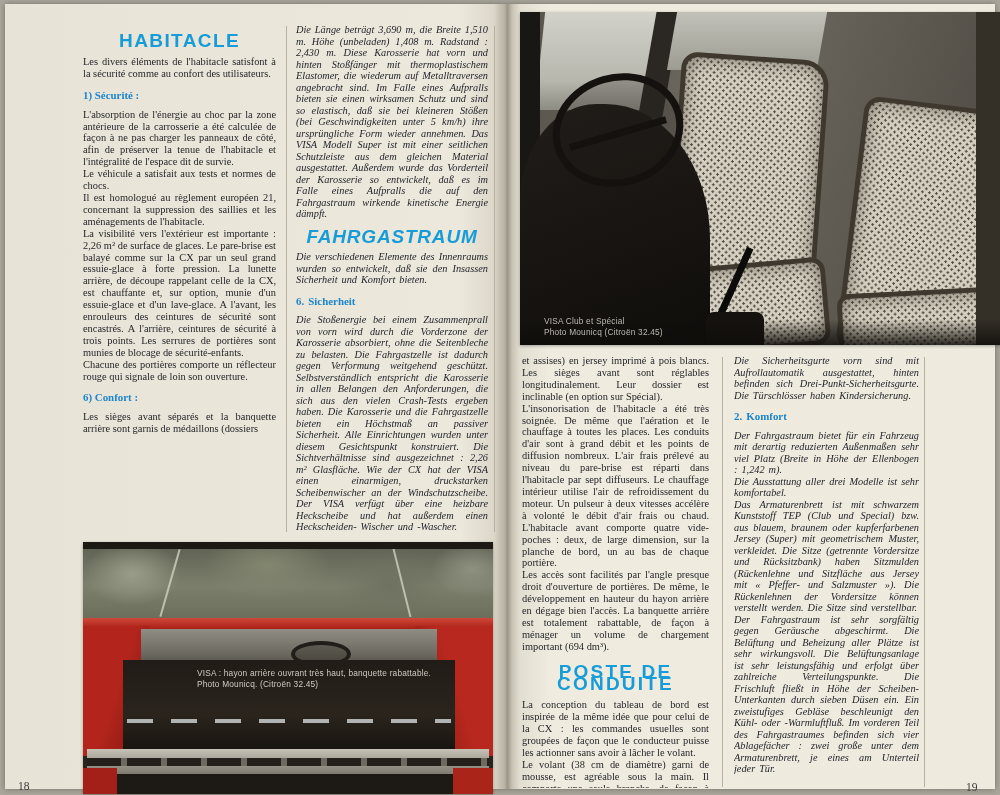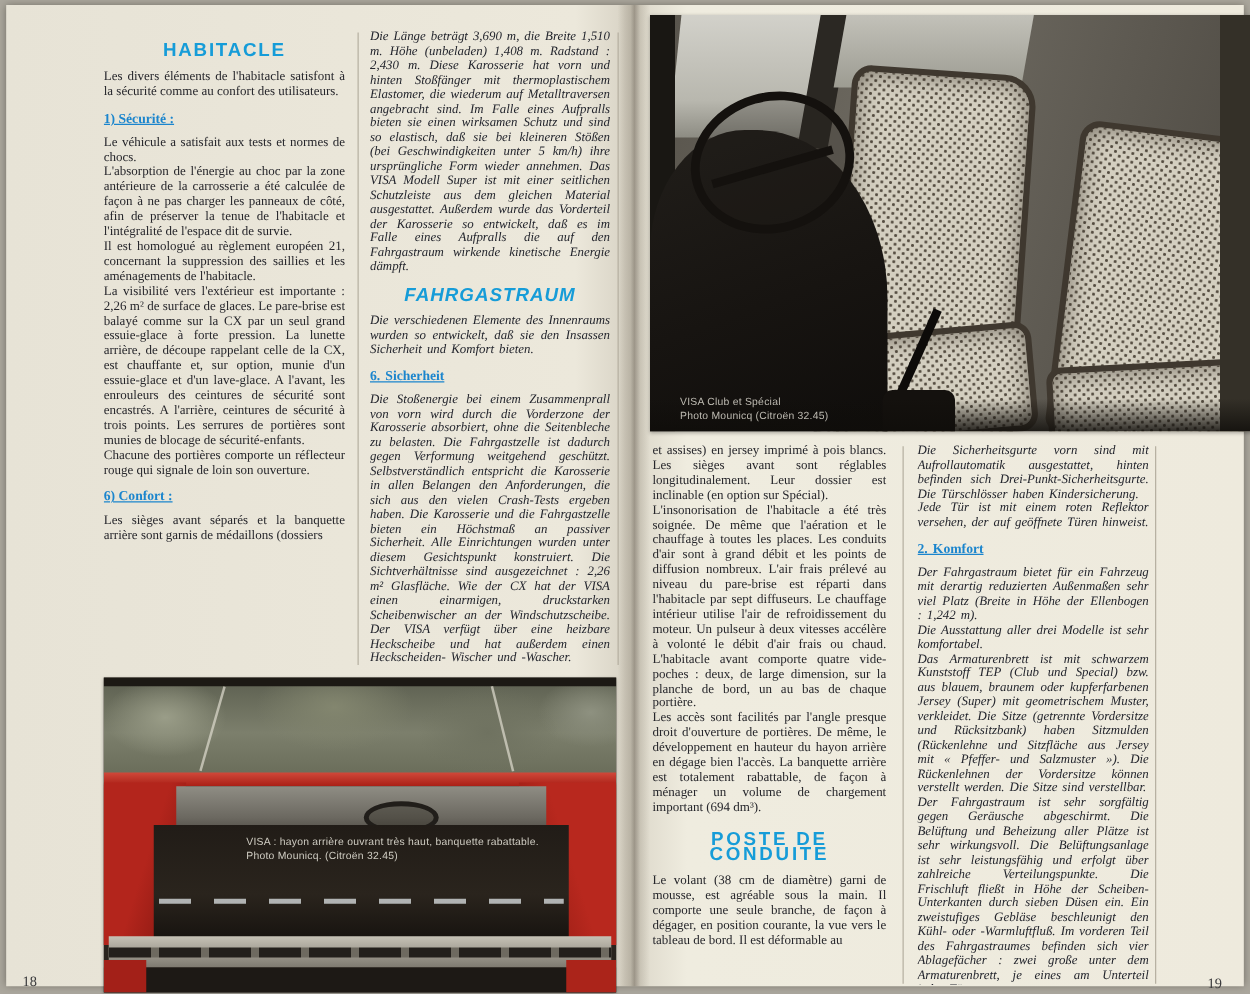--- a/index.html
+++ b/index.html
@@ -12,26 +12,26 @@
   .gutter { position:absolute; left:489px; top:0; width:26px; height:785px;
             background:linear-gradient(90deg,rgba(100,90,75,0) 0%,rgba(100,90,75,.28) 40%,rgba(80,70,58,.45) 52%,rgba(100,90,75,.18) 70%,rgba(100,90,75,0) 100%); }
 
   .vrule { position:absolute; width:1px; background:#b7b1a2; }
 
   .col { position:absolute; overflow:hidden; }
   .fr { font:10.4px/11.9px "Liberation Serif", serif; color:#26262b; text-align:justify; }
   .de { font:italic 10.3px/11.5px "Liberation Serif", serif; color:#23252d; text-align:justify; word-spacing:1.4px; }
   .fr p, .de p { margin:0; }
 
-  .h-main { font-family:"Liberation Sans", sans-serif; font-weight:bold; font-size:15px;
+  .h-main { font-family:"Liberation Sans", sans-serif; font-weight:bold; font-size:19px;
             color:#169cd8; text-align:center; letter-spacing:1.4px; margin:11px 0 9px; }
   .h-main.it { font-style:italic; letter-spacing:.8px; }
   .h-main.sp { letter-spacing:2.2px; margin:13px 0 10px; }
   .h-sub { font-family:"Liberation Serif", serif; font-weight:bold; font-size:10.9px;
-           color:#1b85cd; text-decoration:underline; margin:10px 0 7px; font-style:normal; }
+           color:#1b85cd; margin:10px 0 7px; font-style:normal; }
 
   .pagenum { position:absolute; font:11.5px "Liberation Serif", serif; color:#3a3a3c; }
 
   
   .photo1 { position:absolute; left:78px; top:538px; width:410px; height:252px; overflow:hidden;
             background:#2a241e; box-shadow:0 1px 3px rgba(0,0,0,.3); }
   .p1-trees { position:absolute; left:0; top:0; width:100%; height:80px; background:
       radial-gradient(70px 45px at 12% 40%, #9a9d88 0%, rgba(0,0,0,0) 70%),
       radial-gradient(90px 50px at 45% 30%, #83866f 0%, rgba(0,0,0,0) 70%),
       radial-gradient(80px 55px at 75% 55%, #6f7260 0%, rgba(0,0,0,0) 70%),
@@ -98,22 +98,22 @@
 </style>
 </head>
 <body>
 
 <div class="paper">
 
   <div class="col fr" style="left:78px; top:20px; width:193px; height:518px;">
     <div class="h-main">HABITACLE</div>
     <p>Les divers éléments de l'habitacle satisfont à la sécurité comme au confort des utilisateurs.</p>
     <div class="h-sub">1) Sécurité :</div>
+    <p>L'absorption de l'énergie au choc par la zone antérieure de la carrosserie a été calculée de façon à ne pas charger les panneaux de côté, afin de préserver la tenue de l'habitacle et l'intégralité de l'espace dit de survie.</p>
     <p>Le véhicule a satisfait aux tests et normes de chocs.</p>
-    <p>L'absorption de l'énergie au choc par la zone antérieure de la carrosserie a été calculée de façon à ne pas charger les panneaux de côté, afin de préserver la tenue de l'habitacle et l'intégralité de l'espace dit de survie.</p>
     <p>Il est homologué au règlement européen 21, concernant la suppression des saillies et les aménagements de l'habitacle.</p>
     <p>La visibilité vers l'extérieur est importante : 2,26 m² de surface de glaces. Le pare-brise est balayé comme sur la CX par un seul grand essuie-glace à forte pression. La lunette arrière, de découpe rappelant celle de la CX, est chauffante et, sur option, munie d'un essuie-glace et d'un lave-glace. A l'avant, les enrouleurs des ceintures de sécurité sont encastrés. A l'arrière, ceintures de sécurité à trois points. Les serrures de portières sont munies de blocage de sécurité-enfants.</p>
     <p>Chacune des portières comporte un réflecteur rouge qui signale de loin son ouverture.</p>
     <div class="h-sub">6) Confort :</div>
     <p>Les sièges avant séparés et la banquette arrière sont garnis de médaillons (dossiers</p>
   </div>
 
   <div class="vrule" style="left:281px; top:22px; height:506px;"></div>
 
   <div class="col de" style="left:291px; top:20px; width:192px; height:512px;">
@@ -175,28 +175,28 @@
       <div>VISA Club et Spécial</div>
       <div>Photo Mounicq (Citroën 32.45)</div>
     </div>
   </div>
 
   <div class="col fr" style="left:517px; top:351px; width:187px; height:433px;">
     <p>et assises) en jersey imprimé à pois blancs. Les sièges avant sont réglables longitudinalement. Leur dossier est inclinable (en option sur Spécial).</p>
     <p>L'insonorisation de l'habitacle a été très soignée. De même que l'aération et le chauffage à toutes les places. Les conduits d'air sont à grand débit et les points de diffusion nombreux. L'air frais prélevé au niveau du pare-brise est réparti dans l'habitacle par sept diffuseurs. Le chauffage intérieur utilise l'air de refroidissement du moteur. Un pulseur à deux vitesses accélère à volonté le débit d'air frais ou chaud. L'habitacle avant comporte quatre vide-poches : deux, de large dimension, sur la planche de bord, un au bas de chaque portière.</p>
     <p>Les accès sont facilités par l'angle presque droit d'ouverture de portières. De même, le développement en hauteur du hayon arrière en dégage bien l'accès. La banquette arrière est totalement rabattable, de façon à ménager un volume de chargement important (694 dm³).</p>
     <div class="h-main sp">POSTE DE CONDUITE</div>
+    <p>La conception du tableau de bord est inspirée de la même idée que pour celui de la CX : les commandes usuelles sont groupées de façon que le conducteur puisse les actionner sans avoir à lâcher le volant.</p>
     <p>Le volant (38 cm de diamètre) garni de mousse, est agréable sous la main. Il comporte une seule branche, de façon à dégager, en position courante, la vue vers le tableau de bord. Il est déformable au</p>
   </div>
 
   <div class="vrule" style="left:717px; top:353px; height:430px;"></div>
 
   <div class="col de" style="left:729px; top:351px; width:185px; height:433px;">
     <p>Die Sicherheitsgurte vorn sind mit Aufrollautomatik ausgestattet, hinten befinden sich Drei-Punkt-Sicherheitsgurte. Die Türschlösser haben Kindersicherung.</p>
-    <p>Jede Tür ist mit einem roten Reflektor versehen, der auf geöffnete Türen hinweist.</p>
     <div class="h-sub">2. Komfort</div>
     <p>Der Fahrgastraum bietet für ein Fahrzeug mit derartig reduzierten Außenmaßen sehr viel Platz (Breite in Höhe der Ellenbogen : 1,242 m).</p>
     <p>Die Ausstattung aller drei Modelle ist sehr komfortabel.</p>
     <p>Das Armaturenbrett ist mit schwarzem Kunststoff TEP (Club und Special) bzw. aus blauem, braunem oder kupferfarbenen Jersey (Super) mit geometrischem Muster, verkleidet. Die Sitze (getrennte Vordersitze und Rücksitzbank) haben Sitzmulden (Rückenlehne und Sitzfläche aus Jersey mit « Pfeffer- und Salzmuster »). Die Rückenlehnen der Vordersitze können verstellt werden. Die Sitze sind verstellbar.</p>
     <p>Der Fahrgastraum ist sehr sorgfältig gegen Geräusche abgeschirmt. Die Belüftung und Beheizung aller Plätze ist sehr wirkungsvoll. Die Belüftungsanlage ist sehr leistungsfähig und erfolgt über zahlreiche Verteilungspunkte. Die Frischluft fließt in Höhe der Scheiben-Unterkanten durch sieben Düsen ein. Ein zweistufiges Gebläse beschleunigt den Kühl- oder -Warmluftfluß. Im vorderen Teil des Fahrgastraumes befinden sich vier Ablagefächer : zwei große unter dem Armaturenbrett, je eines am Unterteil jeder Tür.</p>
   </div>
 
   <div class="vrule" style="left:919px; top:353px; height:430px;"></div>
 
   <div class="pagenum" style="left:961px; top:777px;">19</div>

